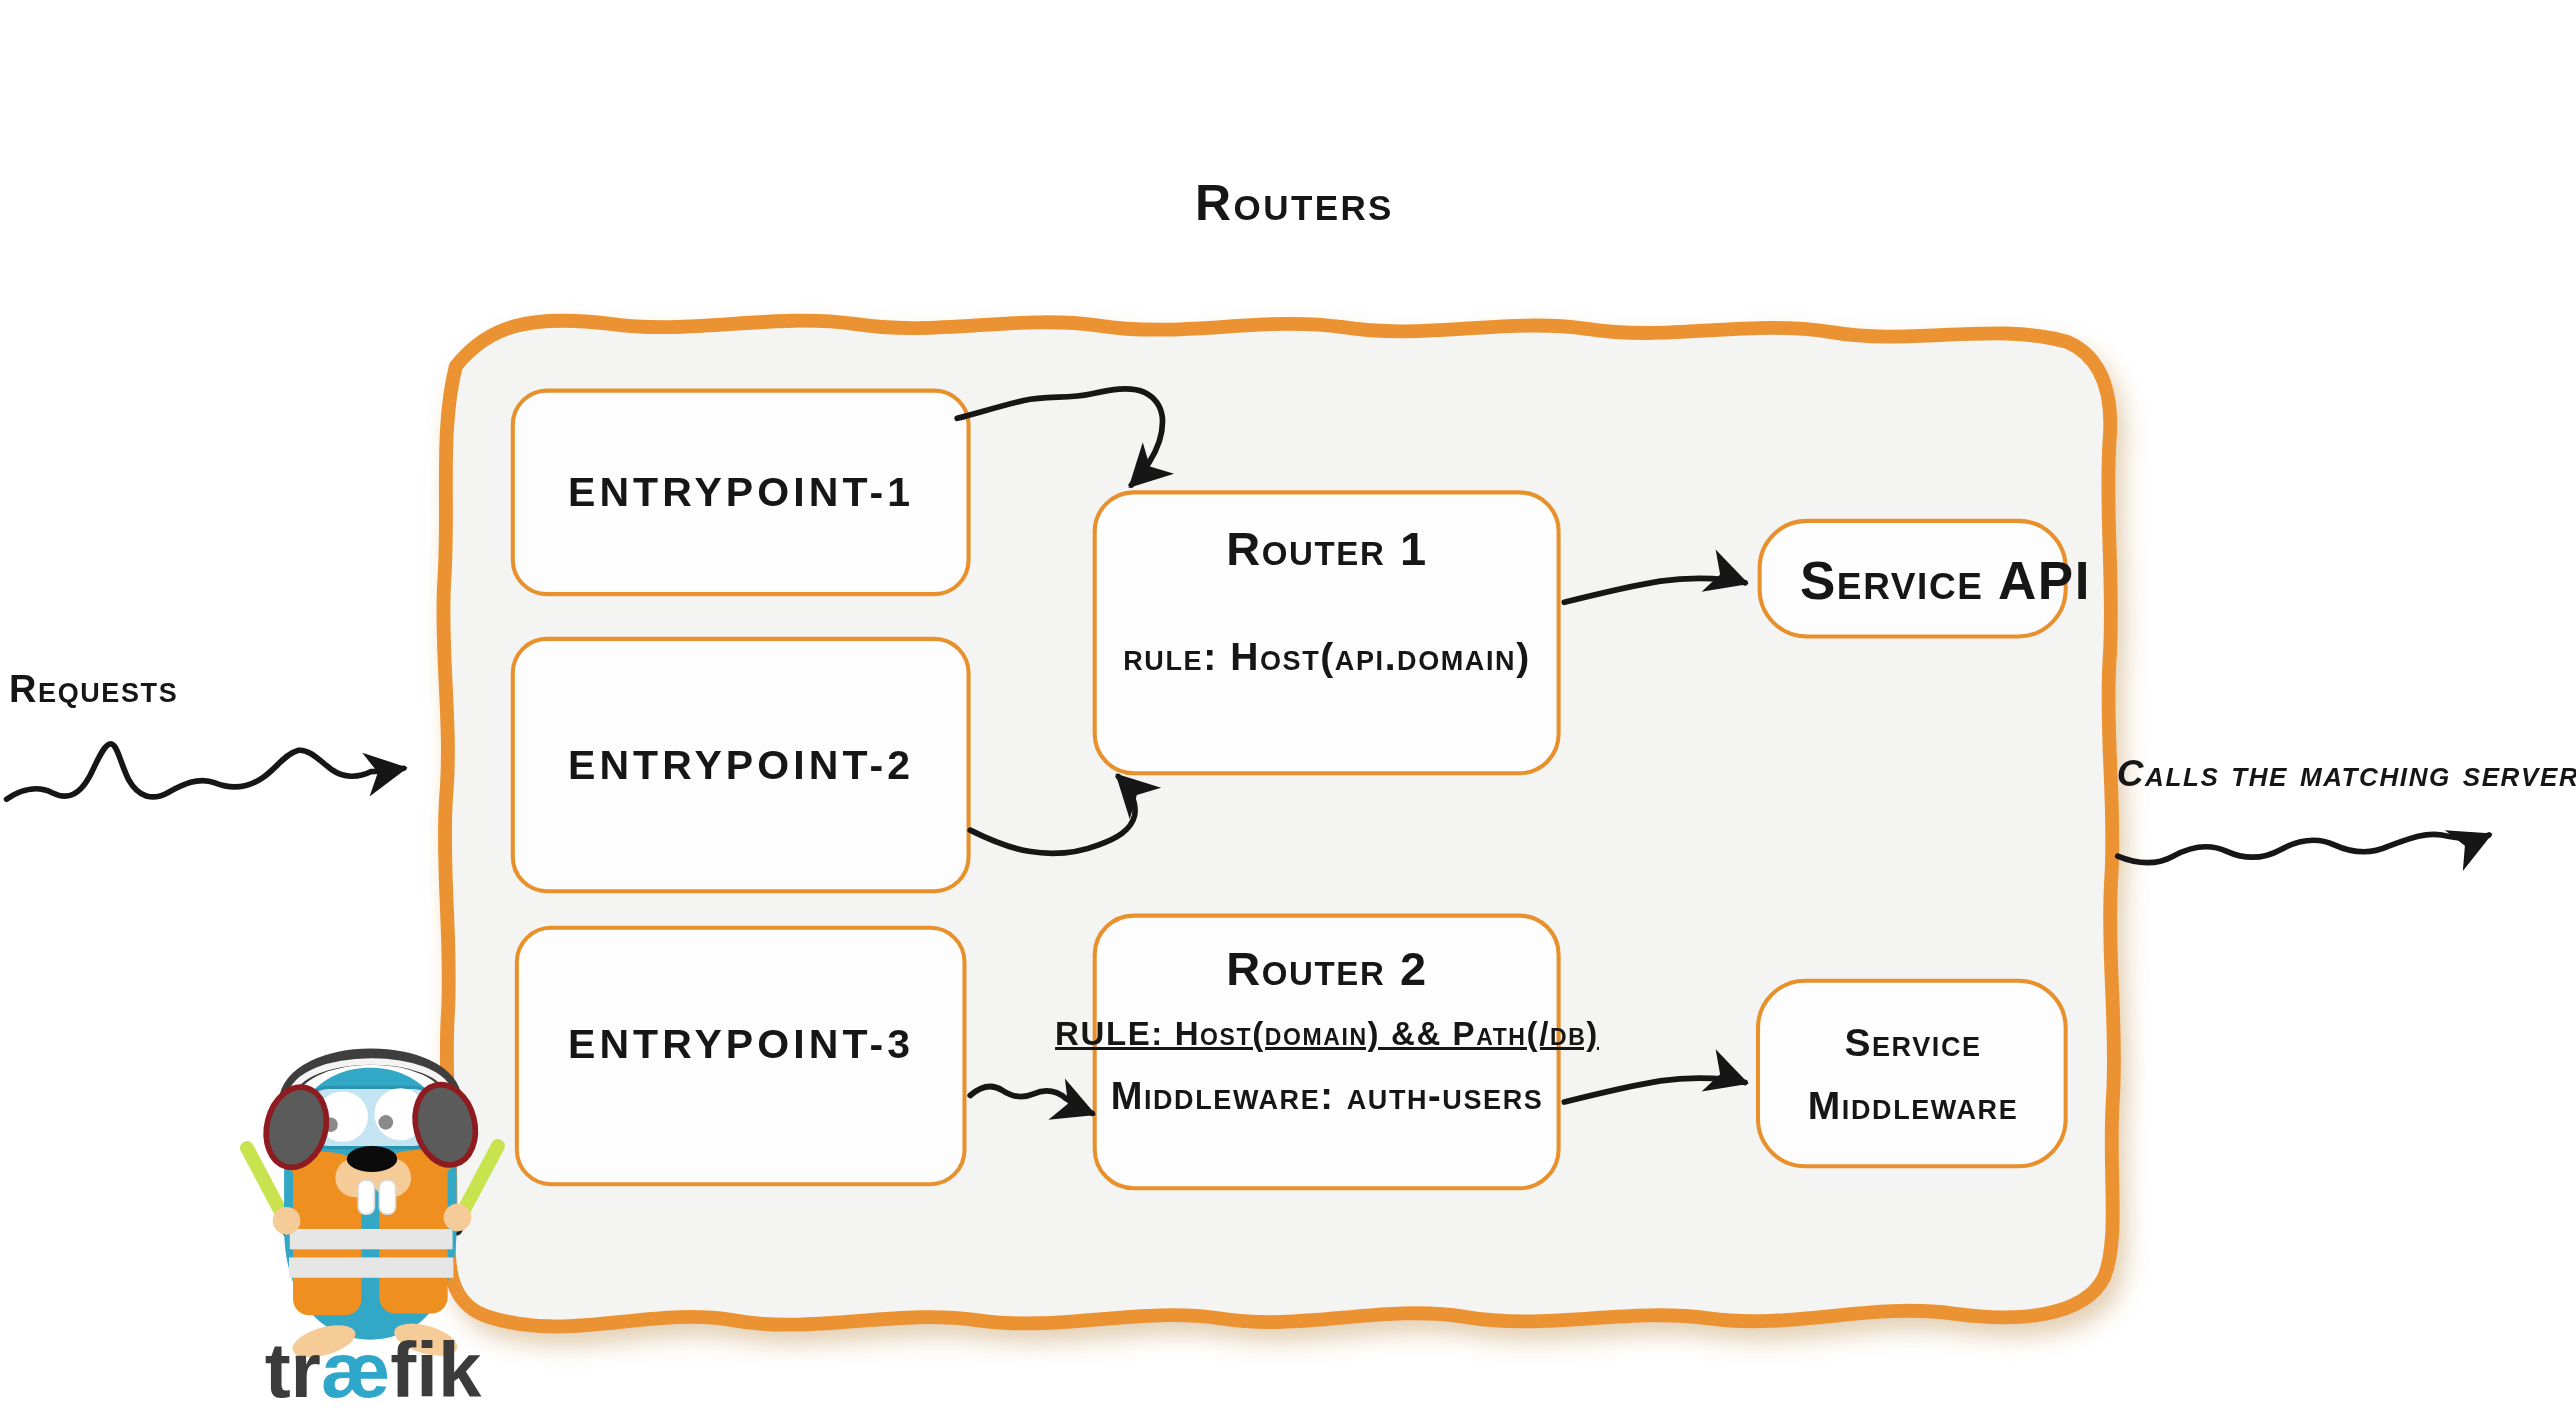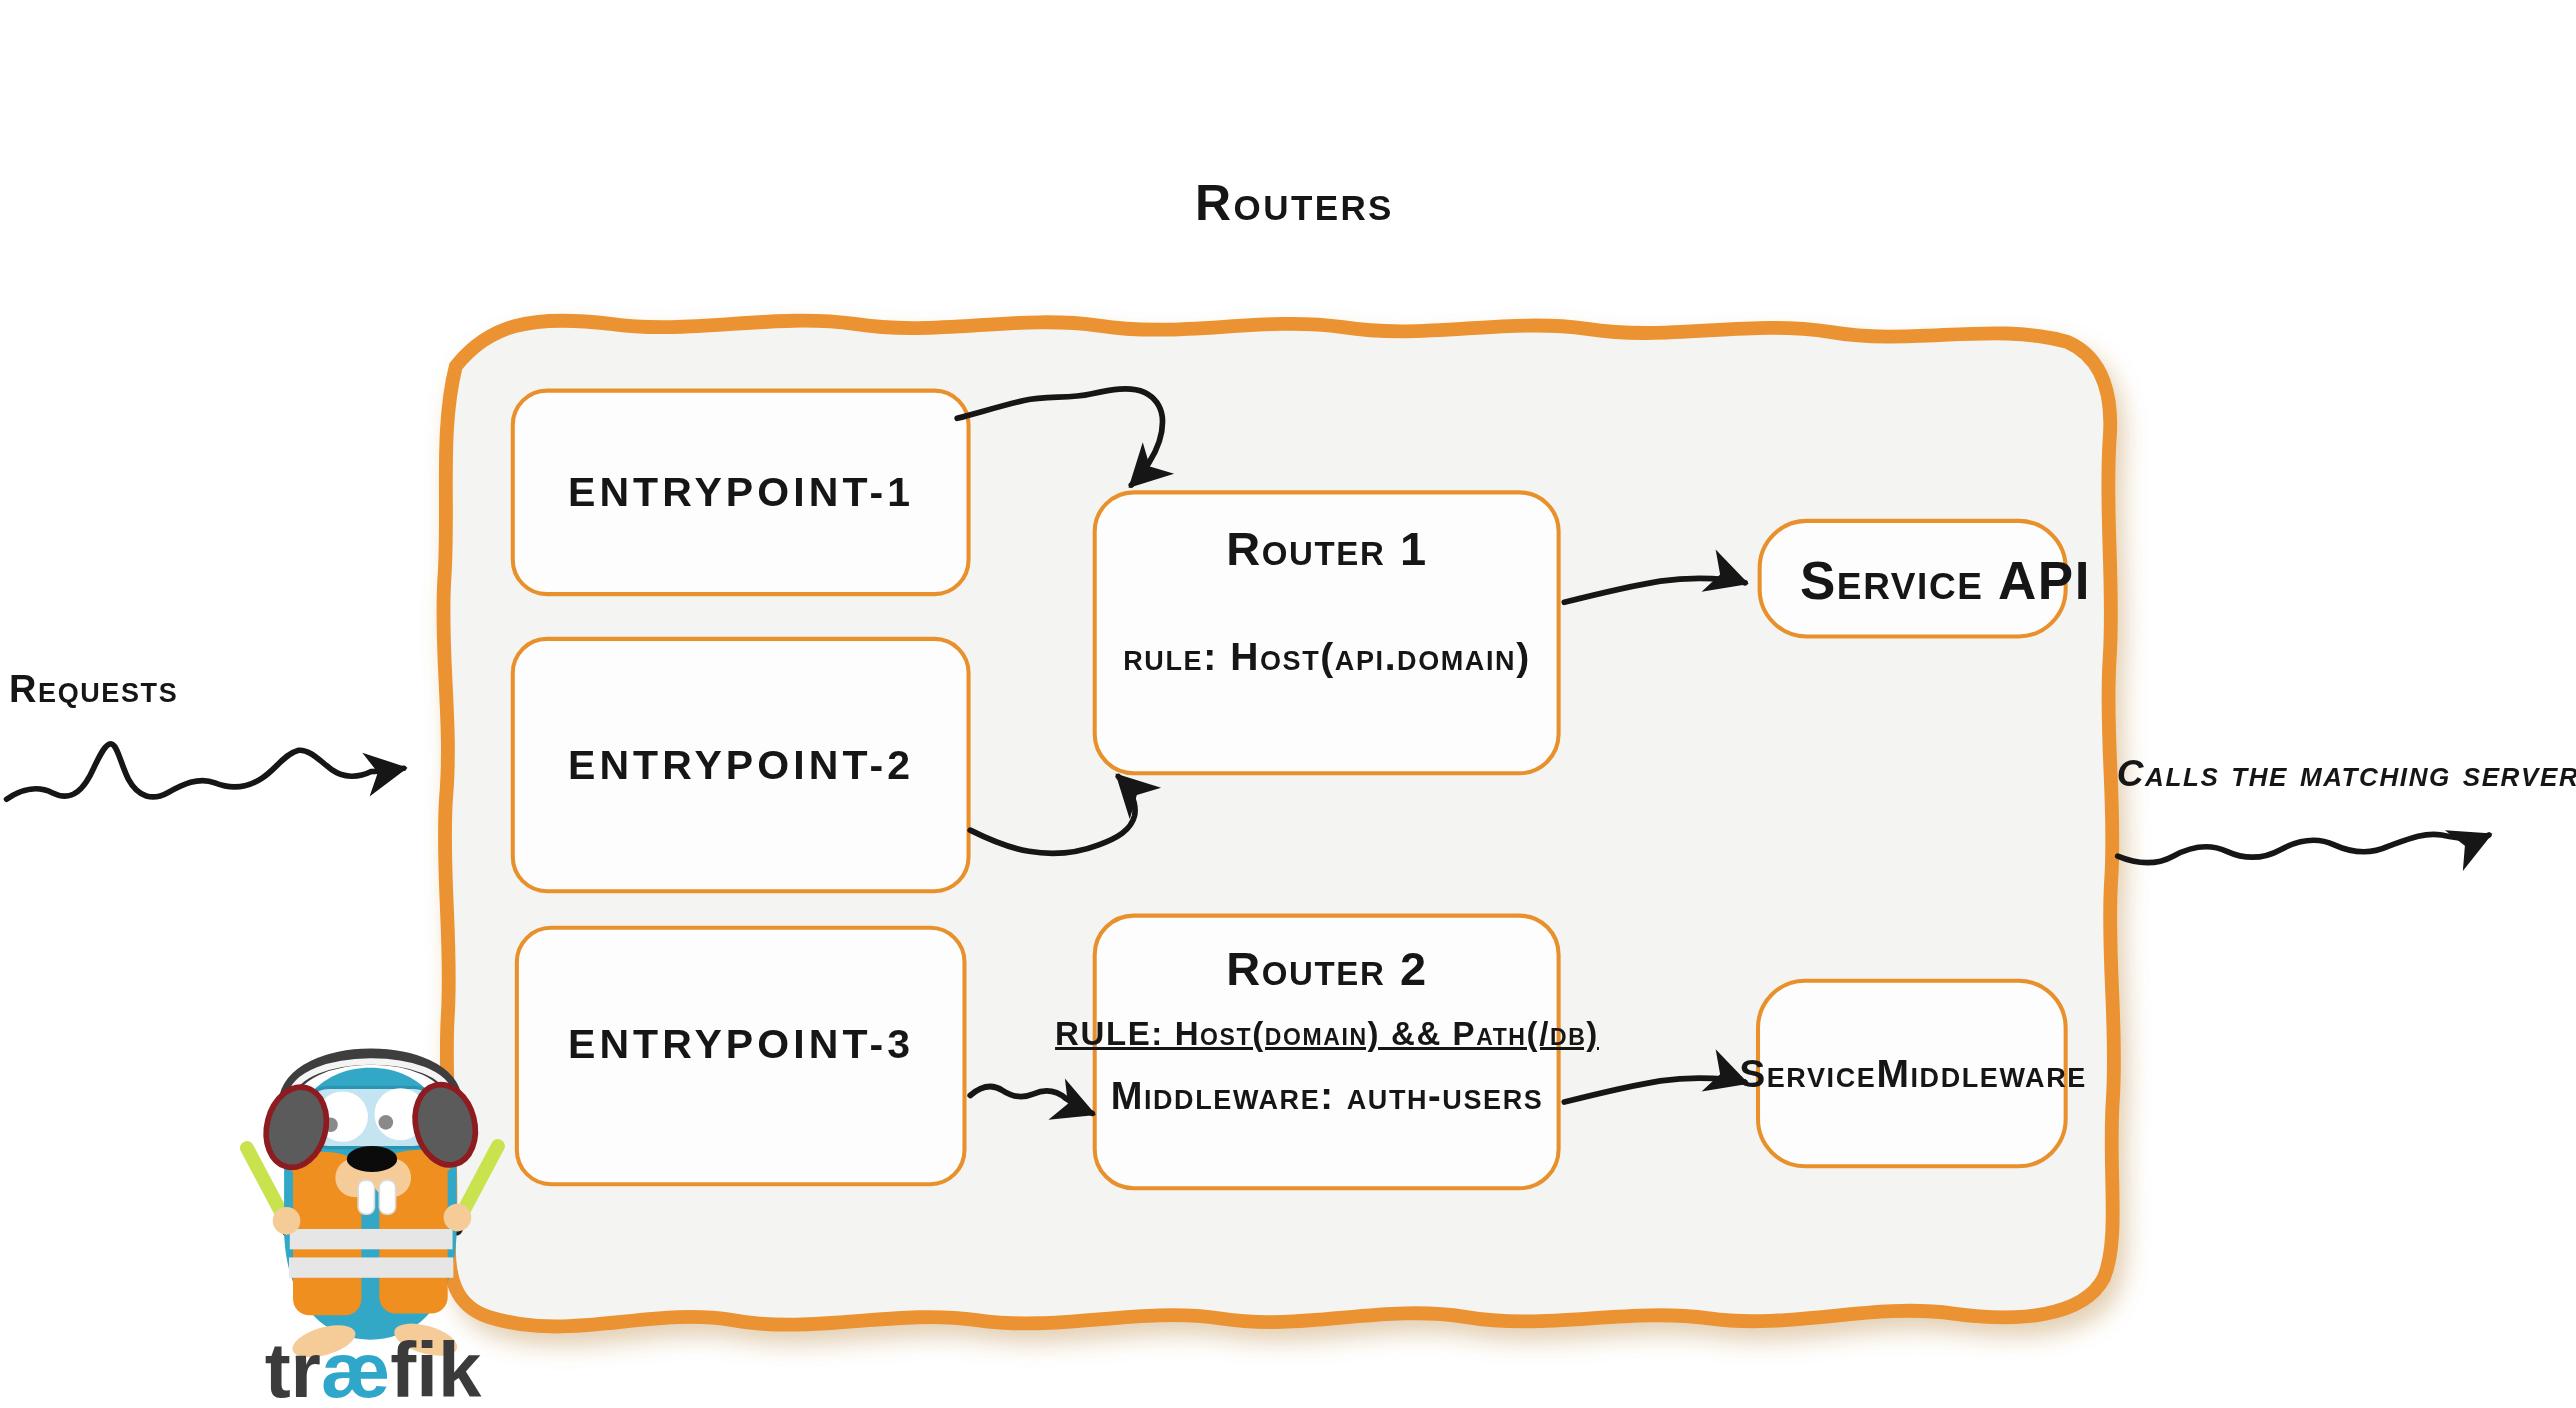--- a/index.html
+++ b/index.html
@@ -25,21 +25,21 @@
   #t-title{left:1034px;top:169px;width:521px;height:68px;font-size:50px;letter-spacing:2.4px;text-align:center;}
   #t-ep1{left:513px;top:391px;width:456px;height:203px;font-size:41px;}
   #t-ep2{left:513px;top:639px;width:456px;height:252px;font-size:41px;}
   #t-ep3{left:517px;top:916px;width:448px;height:256px;font-size:41px;}
   #t-r1-name{left:1095px;top:514px;width:464px;height:68px;font-size:47px;}
   #t-r1-rule{left:1095px;top:623px;width:464px;height:68px;font-size:39px;}
   #t-r2-name{left:1095px;top:934px;width:464px;height:68px;font-size:47px;}
   #t-r2-rule{left:1095px;top:1009px;width:464px;height:50px;font-size:33px;text-decoration:underline;}
   #t-r2-mw{left:1095px;top:1065px;width:464px;height:62px;font-size:38px;text-align:right;}
   #t-svc-api{left:1762px;top:523px;width:303px;height:114px;font-size:53px;margin-left:32px;}
-  #t-svc-dash{left:1760px;top:982px;width:306px;height:184px;font-size:39px;flex-direction:row;line-height:1.62;}
+  #t-svc-dash{left:1760px;top:982px;width:306px;height:184px;font-size:39px;flex-direction:column;line-height:1.62;}
   #t-requests{left:9px;top:663px;width:212px;height:52px;font-size:38px;justify-content:flex-start;}
   #t-calls{left:2126px;top:748px;width:444px;height:52px;font-size:37px;font-style:italic;}
   #t-wordmark{
     left:230px;top:1330px;width:286px;height:81px;
     font-size:78px;font-weight:700;letter-spacing:0;
     color:#3B3B3B;
   }
   #t-wordmark .ae{color:#2EA7CA;}
 </style>
 </head>

